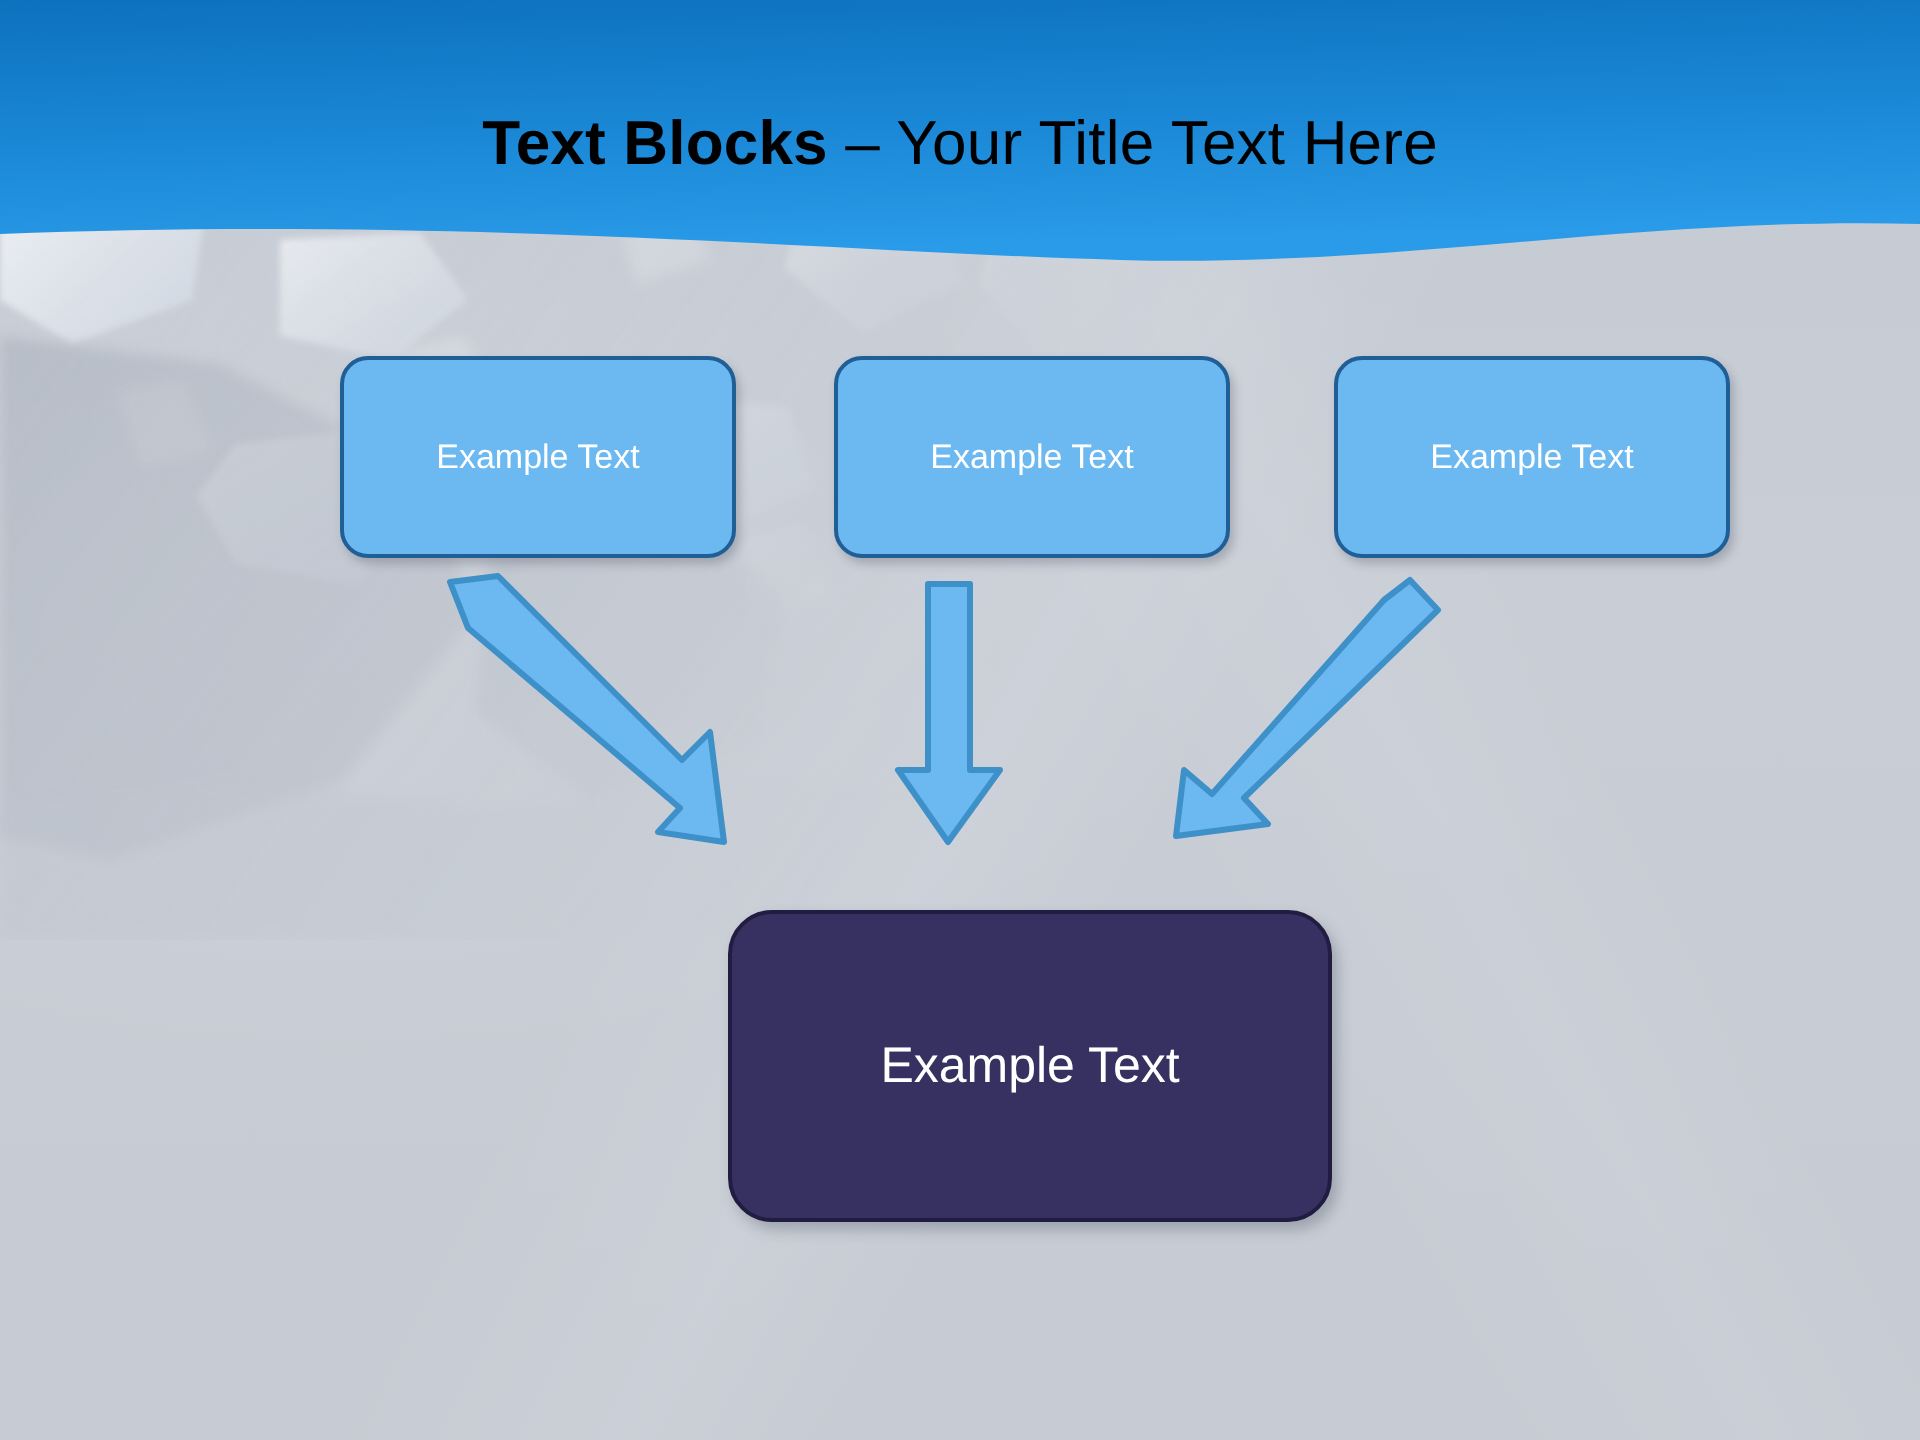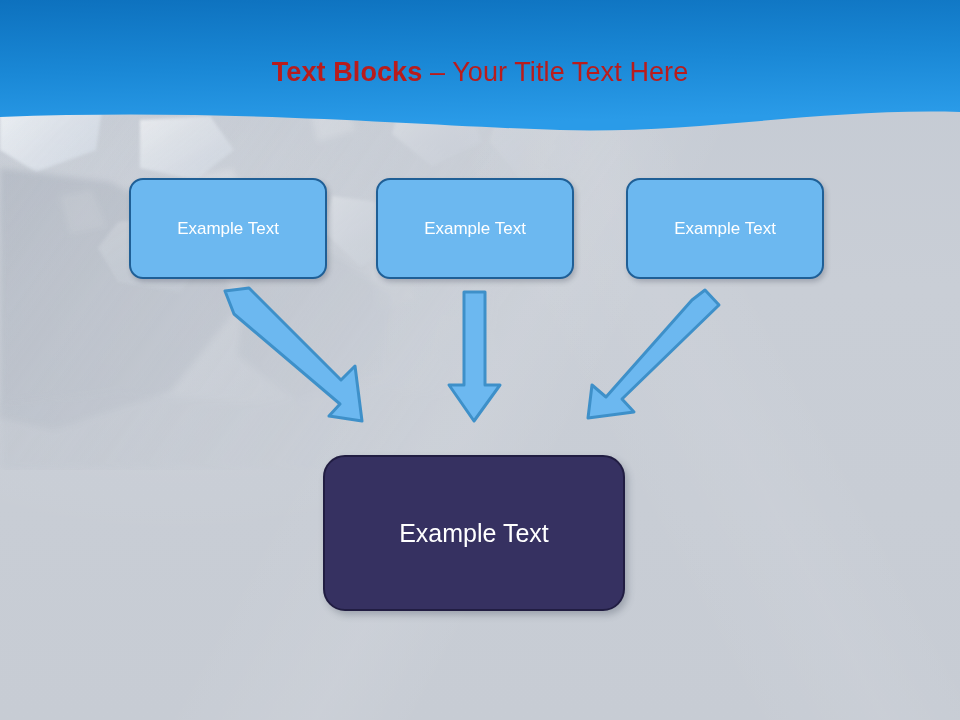--- a/index.html
+++ b/index.html
@@ -60,37 +60,38 @@
     top: 0;
     width: 960px;
     height: 140px;
   }
   .title {
     position: absolute;
     left: 0;
     top: 52px;
     width: 960px;
     text-align: center;
-    color: #b91c1c;
-    font-size: 27px;
+    color: #000000;
+    font-size: 31px;
     line-height: 40px;
     letter-spacing: 0.1px;
     white-space: nowrap;
   }
   .title .strong { font-weight: bold; }
   .title .light  { font-weight: normal; }
 
   
   .node {
     position: absolute;
     box-sizing: border-box;
     display: flex;
     align-items: center;
     justify-content: center;
     color: #ffffff;
+    margin-left: 41px;
   }
   .node-top {
     width: 198px;
     height: 101px;
     background: #6cb8f0;
     border: 2px solid #1f5f96;
     border-radius: 14px;
     font-size: 17px;
     box-shadow: 2px 3px 5px rgba(60,70,85,0.28);
   }

